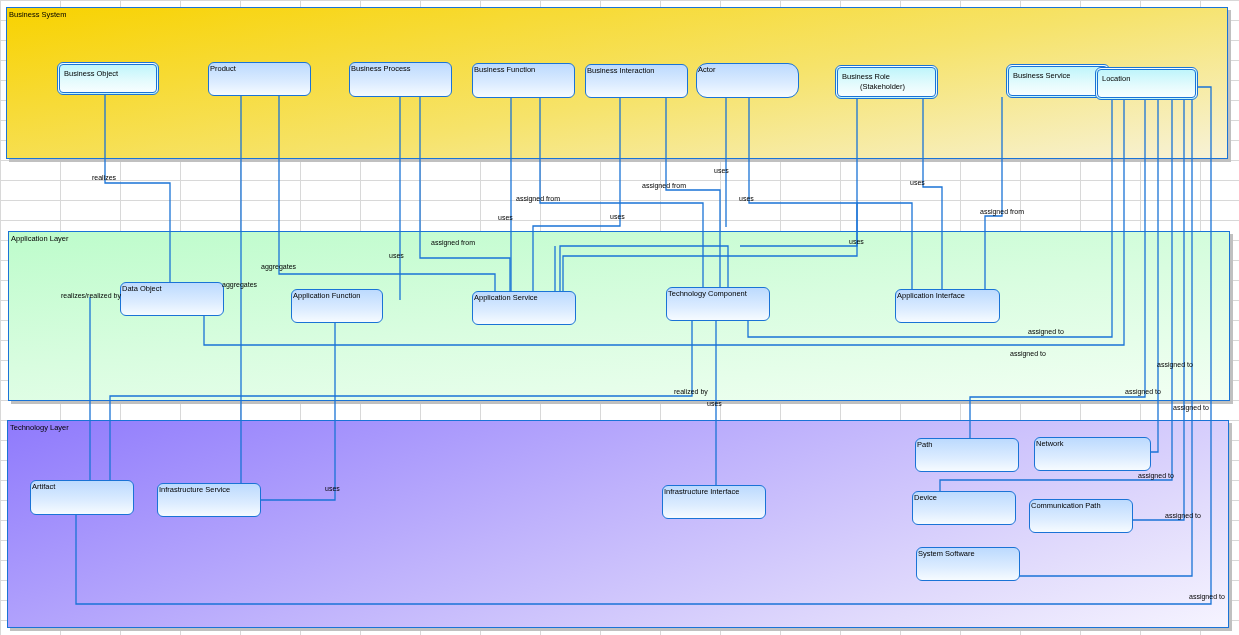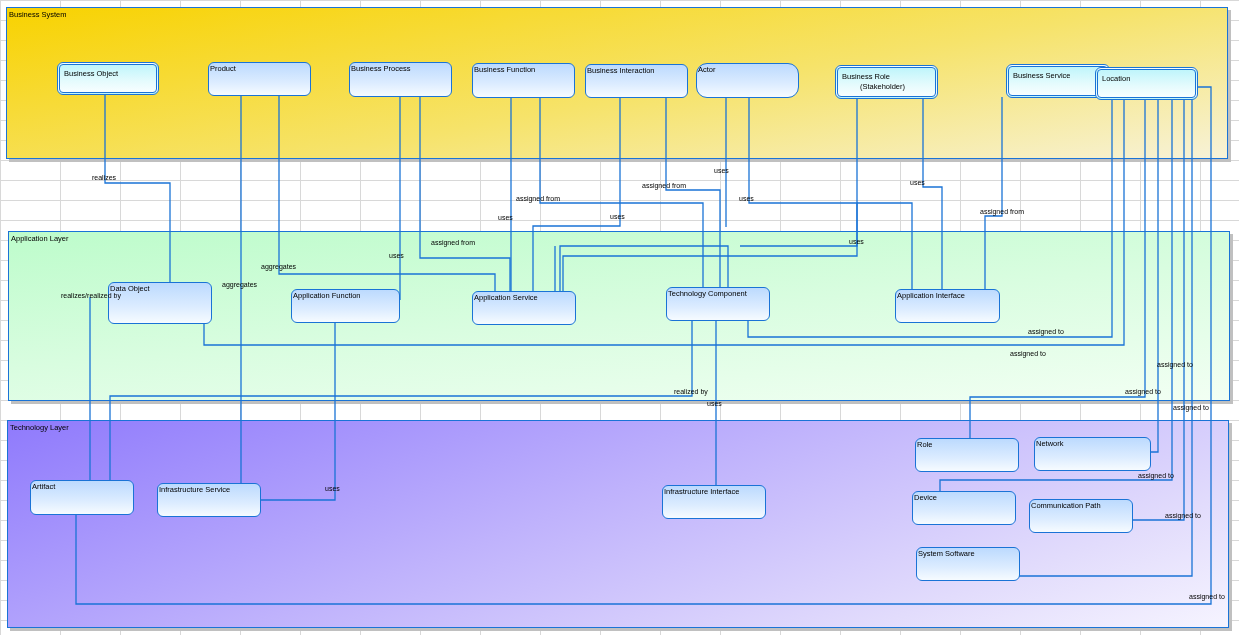--- a/index.html
+++ b/index.html
@@ -109,24 +109,24 @@
   <span class="el-label">Business Role</span>
   <span class="el-sub">(Stakeholder)</span>
 </div>
 <div class="el double" style="left:962px;top:64px;width:104px;height:34px;margin-left:44px;">
   <span class="el-label">Business Service</span>
 </div>
 <div class="el double" style="left:1095px;top:67px;width:103px;height:33px;">
   <span class="el-label">Location</span>
 </div>
 
-<div class="el" style="left:108px;top:282px;width:104px;height:42px;">
+<div class="el" style="left:120px;top:282px;width:104px;height:34px;">
   <span class="el-label">Data Object</span>
 </div>
-<div class="el" style="left:291px;top:289px;width:109px;height:34px;">
+<div class="el" style="left:291px;top:289px;width:92px;height:34px;">
   <span class="el-label">Application Function</span>
 </div>
 <div class="el" style="left:472px;top:291px;width:104px;height:34px;text-align:right;">
   <span class="el-label">Application Service</span>
 </div>
 <div class="el" style="left:666px;top:287px;width:104px;height:34px;">
   <span class="el-label">Technology Component</span>
 </div>
 <div class="el" style="left:895px;top:289px;width:105px;height:34px;">
   <span class="el-label">Application Interface</span>
@@ -135,21 +135,21 @@
 <div class="el" style="left:30px;top:480px;width:104px;height:35px;">
   <span class="el-label">Artifact</span>
 </div>
 <div class="el" style="left:157px;top:483px;width:104px;height:34px;">
   <span class="el-label">Infrastructure Service</span>
 </div>
 <div class="el" style="left:662px;top:485px;width:104px;height:34px;">
   <span class="el-label">Infrastructure Interface</span>
 </div>
 <div class="el" style="left:915px;top:438px;width:104px;height:34px;">
-  <span class="el-label">Role</span>
+  <span class="el-label">Path</span>
 </div>
 <div class="el" style="left:1034px;top:437px;width:117px;height:34px;">
   <span class="el-label">Network</span>
 </div>
 <div class="el" style="left:912px;top:491px;width:104px;height:34px;">
   <span class="el-label">Device</span>
 </div>
 <div class="el" style="left:1029px;top:499px;width:104px;height:34px;">
   <span class="el-label">Communication Path</span>
 </div>

